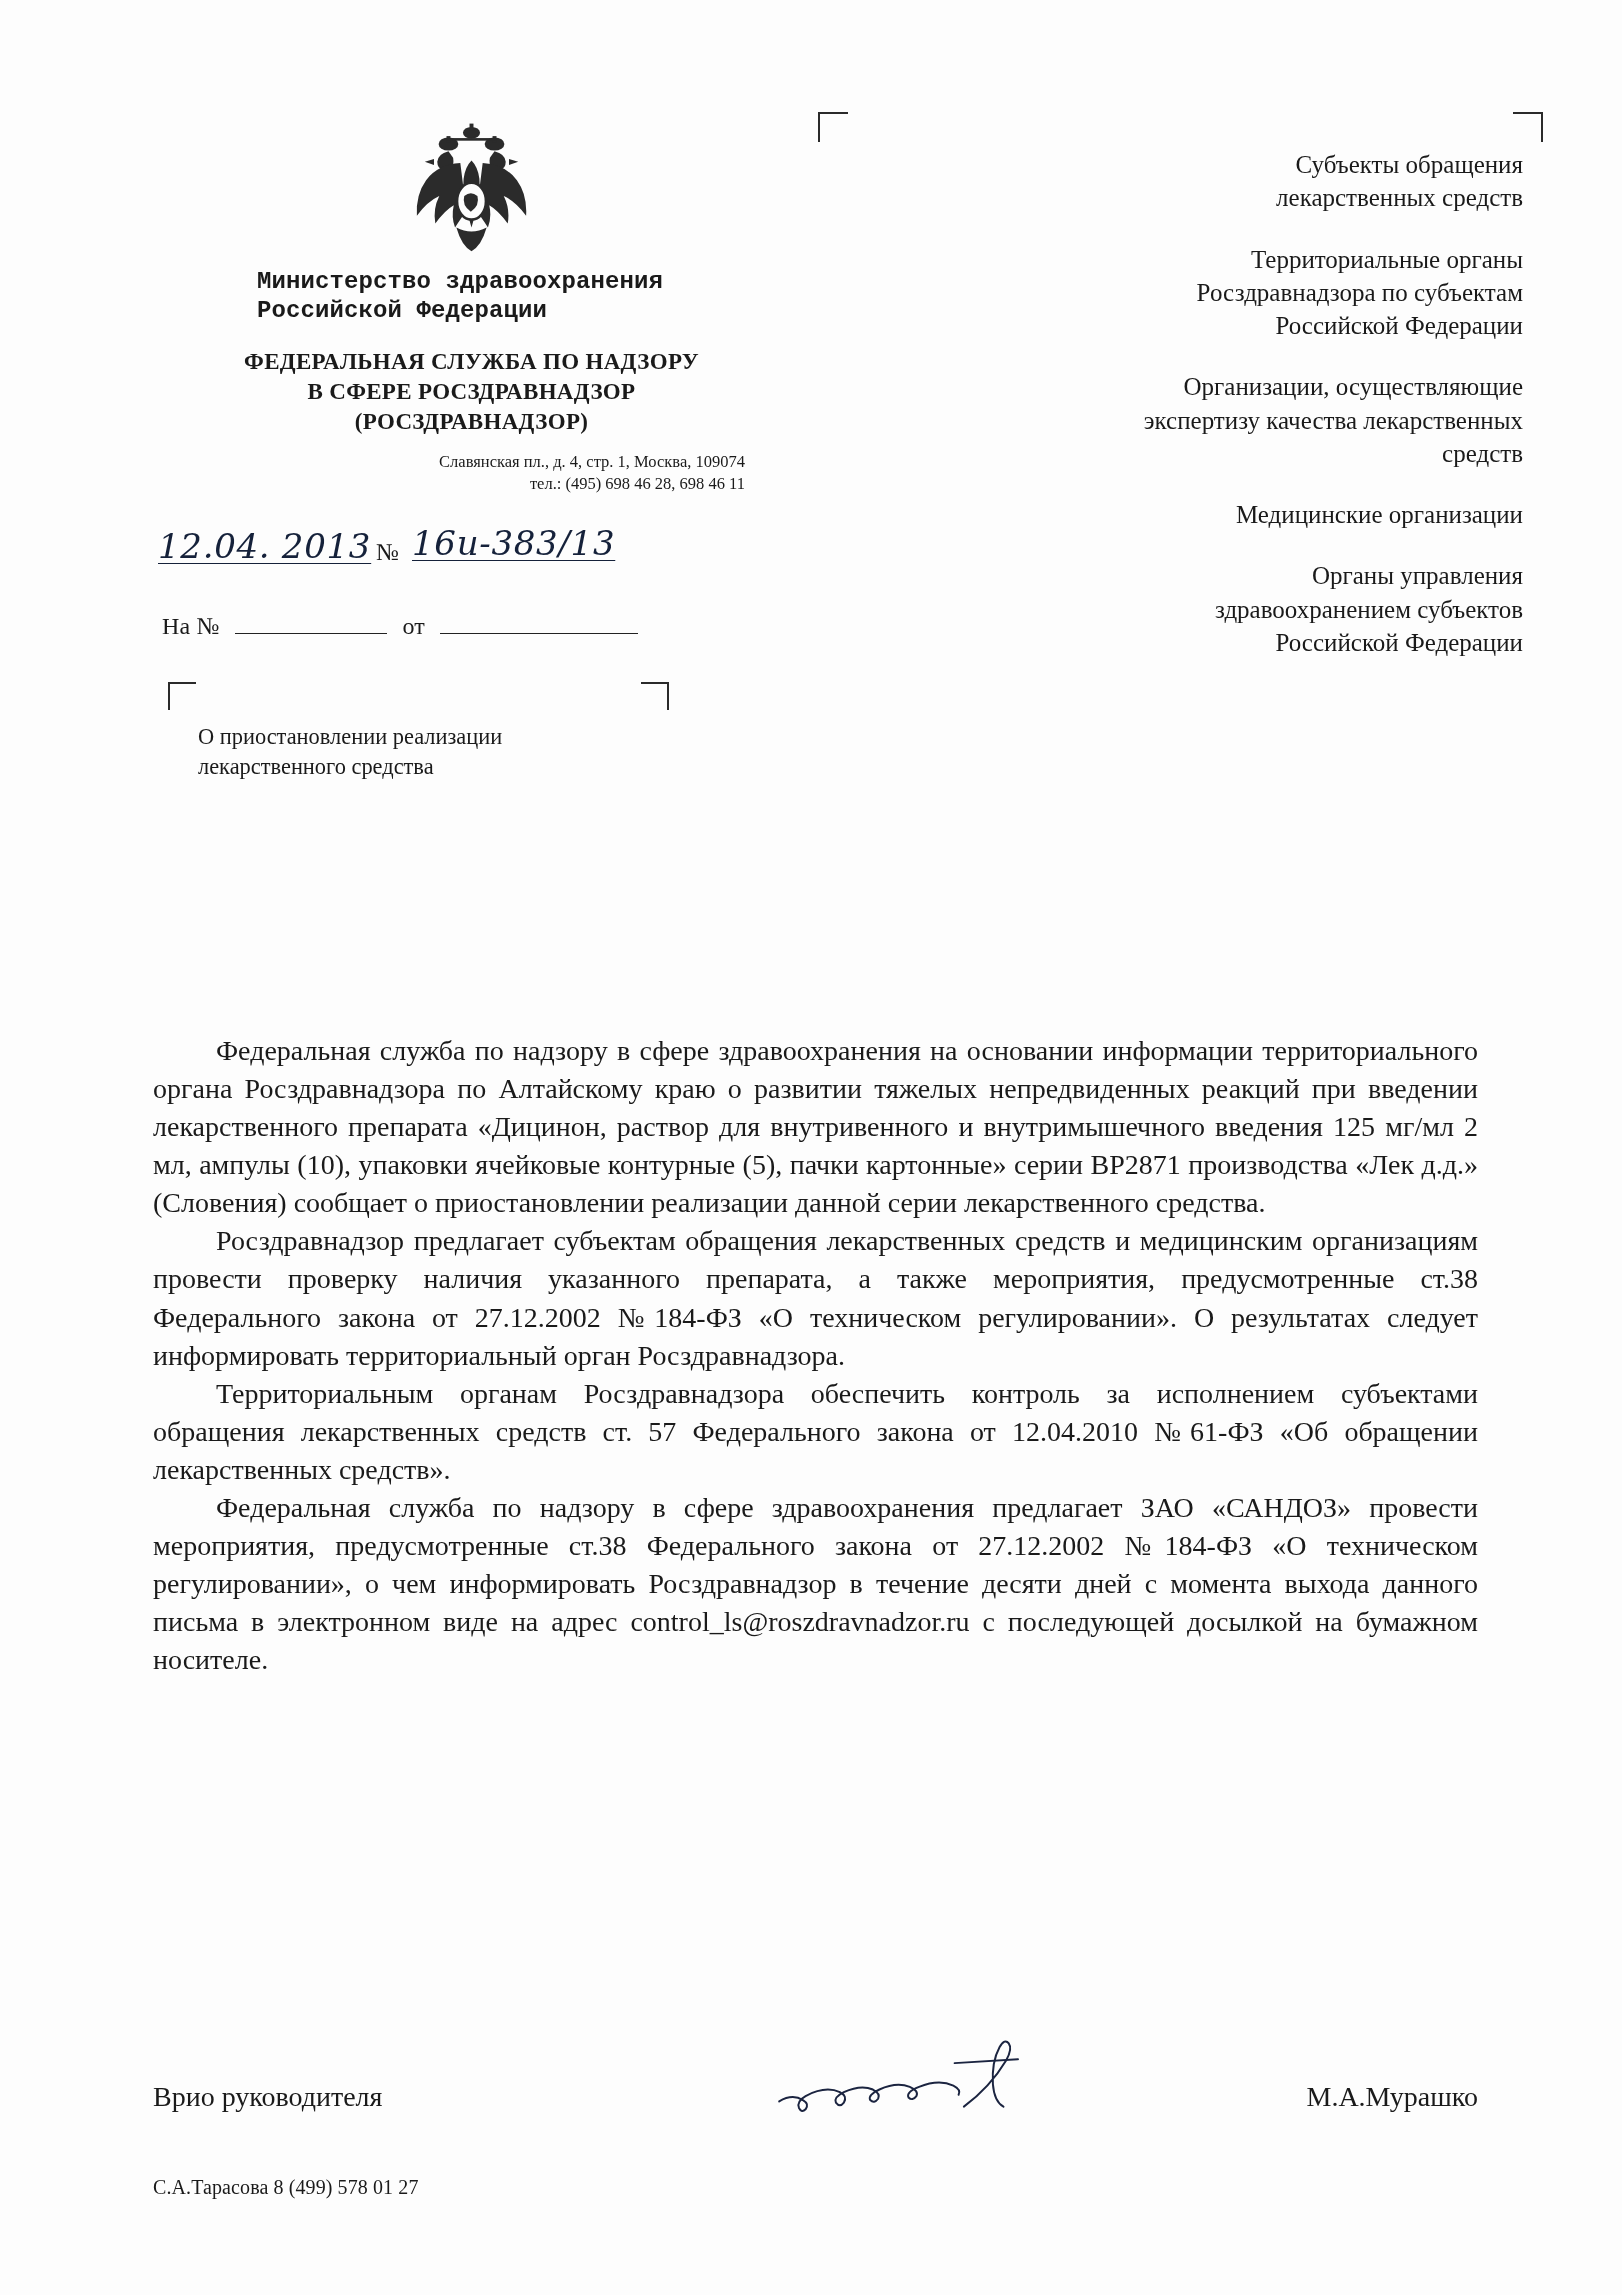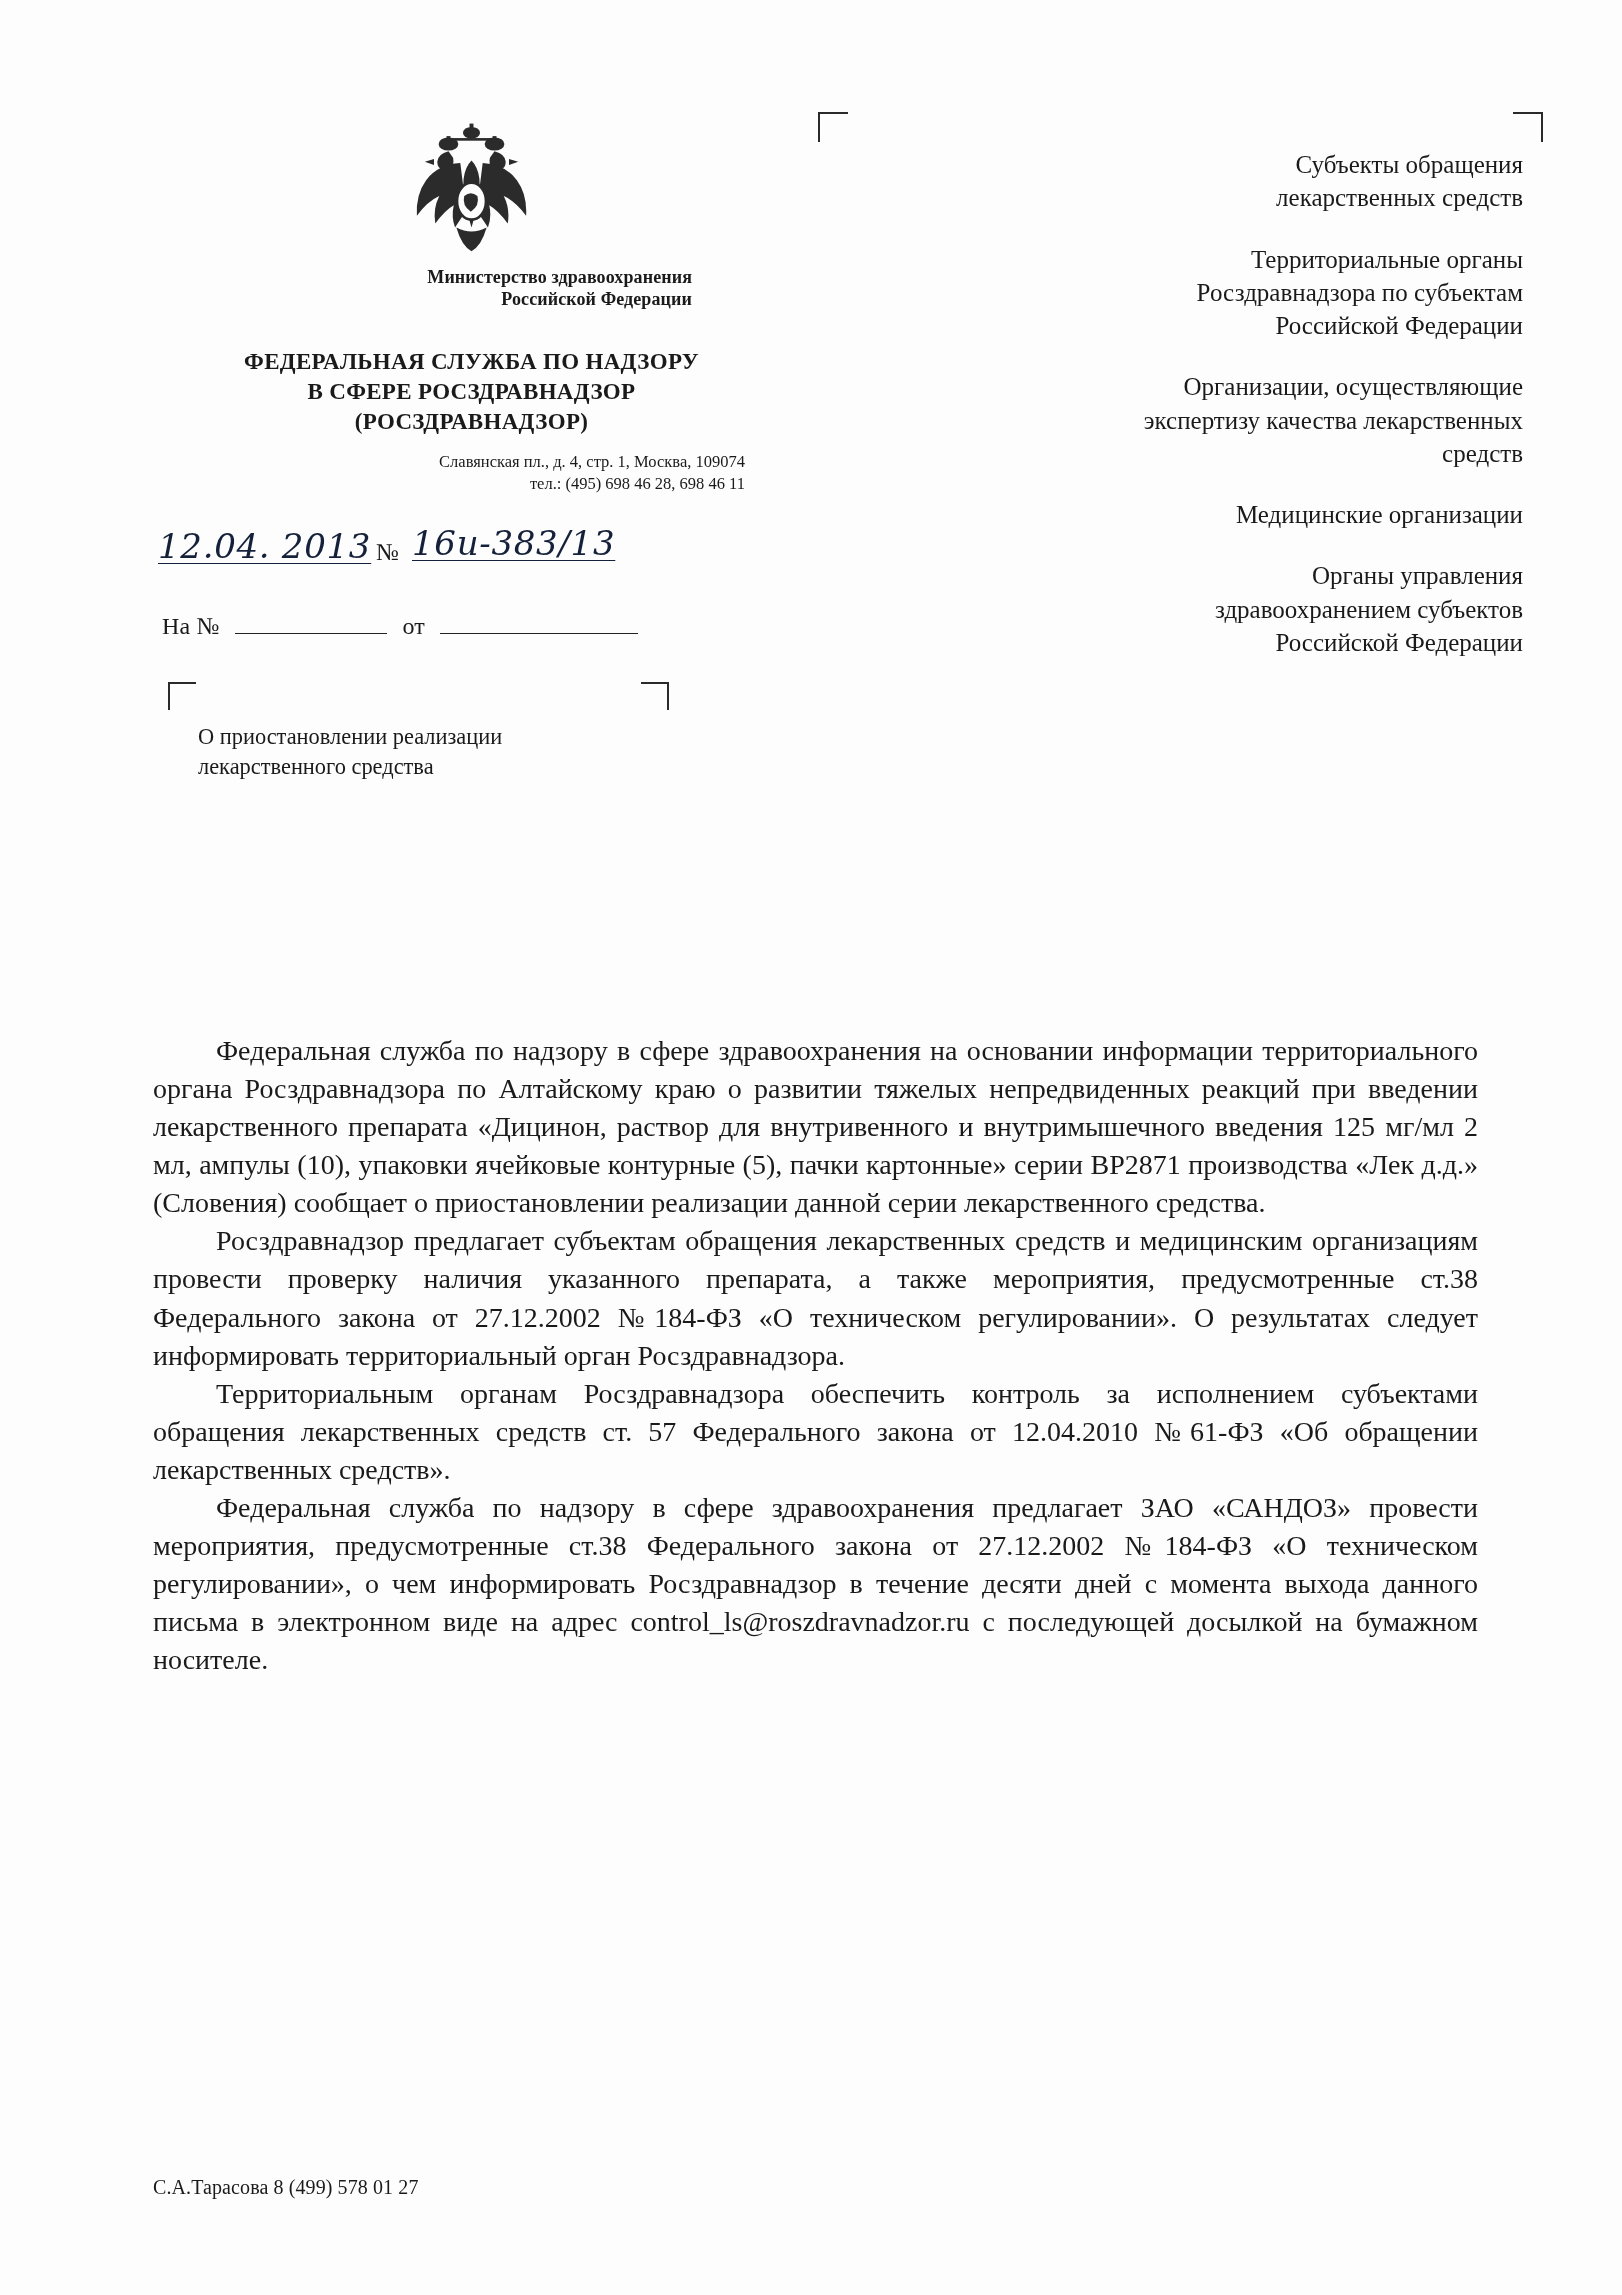--- a/index.html
+++ b/index.html
@@ -39,24 +39,24 @@
     width: 125px;
     height: 142px;
   }
   .emblem svg { display: block; }
 
   .ministry {
     position: absolute;
     left: 257px;
     top: 175px;
     width: 435px;
-    text-align: right;
-    font-family: Liberation Serif, serif;
+    text-align: left;
+    font-family: Liberation Mono, monospace;
     font-weight: bold;
-    font-size: 18px;
+    font-size: 24px;
     line-height: 1.22;
     letter-spacing: 0.1px;
   }
 
   .agency {
     position: absolute;
     left: 132px;
     top: 255px;
     width: 679px;
     text-align: center;
@@ -328,17 +328,28 @@
     </div>
   </div>
 
   <div class="body-text">
     <p>Федеральная служба по надзору в сфере здравоохранения  на основании информации территориального органа Росздравнадзора по Алтайскому краю о развитии тяжелых непредвиденных реакций при введении лекарственного препарата «Дицинон, раствор для внутривенного и внутримышечного введения 125 мг/мл 2 мл, ампулы (10), упаковки ячейковые контурные (5), пачки картонные» серии ВР2871 производства «Лек д.д.» (Словения) сообщает о приостановлении реализации данной серии лекарственного средства.</p>
     <p>Росздравнадзор предлагает субъектам обращения лекарственных средств и медицинским организациям провести проверку наличия указанного препарата, а также мероприятия, предусмотренные ст.38 Федерального закона от 27.12.2002 №184-ФЗ «О техническом регулировании». О результатах следует  информировать территориальный орган Росздравнадзора.</p>
     <p>Территориальным органам Росздравнадзора обеспечить контроль за исполнением субъектами обращения лекарственных средств  ст. 57 Федерального закона от 12.04.2010 №61-ФЗ «Об обращении лекарственных средств».</p>
     <p>Федеральная служба по надзору в сфере здравоохранения  предлагает ЗАО «САНДОЗ» провести мероприятия, предусмотренные ст.38 Федерального закона от 27.12.2002 №184-ФЗ «О техническом регулировании», о чем информировать Росздравнадзор в течение десяти дней с момента выхода данного письма в электронном виде на адрес control_ls@roszdravnadzor.ru  с последующей досылкой на бумажном носителе.</p>
   </div>
 
+  <div class="sign-row">
+    <div class="sign-title">Врио руководителя</div>
+    <div class="signature">
+      <svg viewBox="0 0 520 160" width="343" height="106" aria-hidden="true">
+        <path d="M20 120 q20 -12 36 -2 q10 6 4 14 q-6 6 -10 -2 q-4 -10 10 -18 q30 -16 52 -6 q12 6 6 16 q-6 8 -12 0 q-4 -8 12 -16 q26 -12 44 -4 q12 6 8 14 q-6 8 -12 2 q-4 -8 14 -16 q26 -12 46 -4 q14 6 10 14 q-6 8 -12 2 q-4 -8 16 -16 q30 -12 52 -2 q12 6 8 14" fill="none" stroke="#1b2440" stroke-width="3" stroke-linecap="round"></path>
+        <path d="M300 128 q40 -30 64 -70 q10 -18 4 -26 q-6 -8 -14 6 q-12 22 -10 56 q2 26 16 34" fill="none" stroke="#1b2440" stroke-width="3" stroke-linecap="round"></path>
+        <path d="M286 62 l96 -6" fill="none" stroke="#1b2440" stroke-width="3" stroke-linecap="round"></path>
+      </svg>
+    </div>
+    <div class="sign-name">М.А.Мурашко</div>
+  </div>
 
   <div class="contact">С.А.Тарасова   8 (499) 578 01 27</div>
 
 </div>
 
 
 </body></html>

